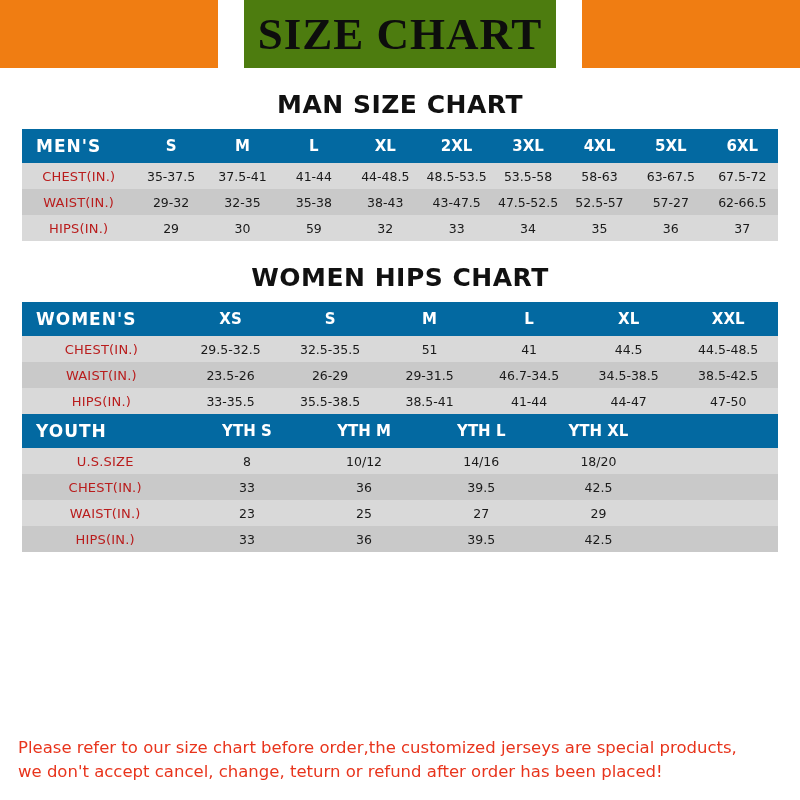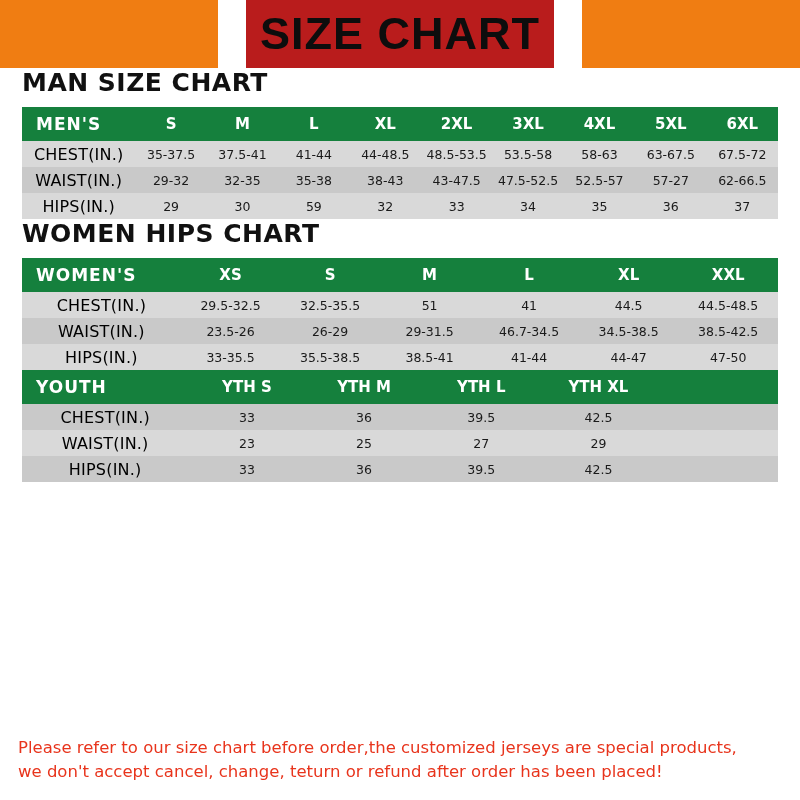--- a/index.html
+++ b/index.html
@@ -35,77 +35,77 @@
     position: absolute;
     top: 0;
     height: 68px;
     background: #f07d12;
   }
   .banner-left { left: 0; width: 218px; }
   .banner-right { right: 0; width: 218px; }
   .banner-title {
     position: relative;
     z-index: 2;
-    font-family: Liberation Sans, sans-serif;
+    font-family: Liberation Serif, serif;
     font-weight: bold;
     font-size: 45px;
     letter-spacing: 1px;
     color: #0d0d0d;
     text-align: left;
     line-height: 68px;
-    background: #b91c1c;
+    background: #4d7c0f;
     padding: 0 14px;
   }
   
   .section {
     padding: 0 22px;
   }
   .section-title {
-    text-align: left;
+    text-align: center;
     font-family: "DejaVu Sans", sans-serif;
     font-weight: bold;
     font-size: 25px;
     color: #111111;
-    margin: 0 0 10px 0;
+    margin: 22px 0 10px 0;
     letter-spacing: 0.5px;
   }
   table.sizes {
     width: 100%;
     border-collapse: collapse;
     table-layout: fixed;
   }
   table.sizes th, table.sizes td {
     text-align: center;
     font-size: 12.5px;
     color: #1a1a1a;
     padding: 0;
     height: 26px;
     font-family: "DejaVu Sans", sans-serif;
   }
   table.sizes thead tr {
-    background: #15803d;
+    background: #0369a1;
   }
   table.sizes thead th {
     color: #ffffff;
     font-weight: bold;
     font-size: 15px;
     height: 34px;
   }
   table.sizes thead th.rowhead {
     text-align: left;
     padding-left: 14px;
     font-size: 17px;
     letter-spacing: 1px;
   }
   table.sizes tbody tr.odd  { background: #d9d9d9; }
   table.sizes tbody tr.even { background: #c9c9c9; }
   table.sizes tbody td.rowhead {
     text-align: center;
-    font-size: 16px;
-    color: #000000;
+    font-size: 13px;
+    color: #b91c1c;
     letter-spacing: 0.2px;
   }
   
   .men col.c0 { width: 15%; }
   
   .women col.c0 { width: 21%; }
   .youth col.c0 { width: 22%; }
   .youth col.cend { width: 16%; }
   
   .footer-wrap {
@@ -272,20 +272,28 @@
         <tr>
           <th class="rowhead">YOUTH</th>
           <th>YTH S</th>
           <th>YTH M</th>
           <th>YTH L</th>
           <th>YTH XL</th>
           <th></th>
         </tr>
       </thead>
       <tbody>
+        <tr class="odd">
+          <td class="rowhead">U.S.SIZE</td>
+          <td>8</td>
+          <td>10/12</td>
+          <td>14/16</td>
+          <td>18/20</td>
+          <td></td>
+        </tr>
         <tr class="even">
           <td class="rowhead">CHEST(IN.)</td>
           <td>33</td>
           <td>36</td>
           <td>39.5</td>
           <td>42.5</td>
           <td></td>
         </tr>
         <tr class="odd">
           <td class="rowhead">WAIST(IN.)</td>

